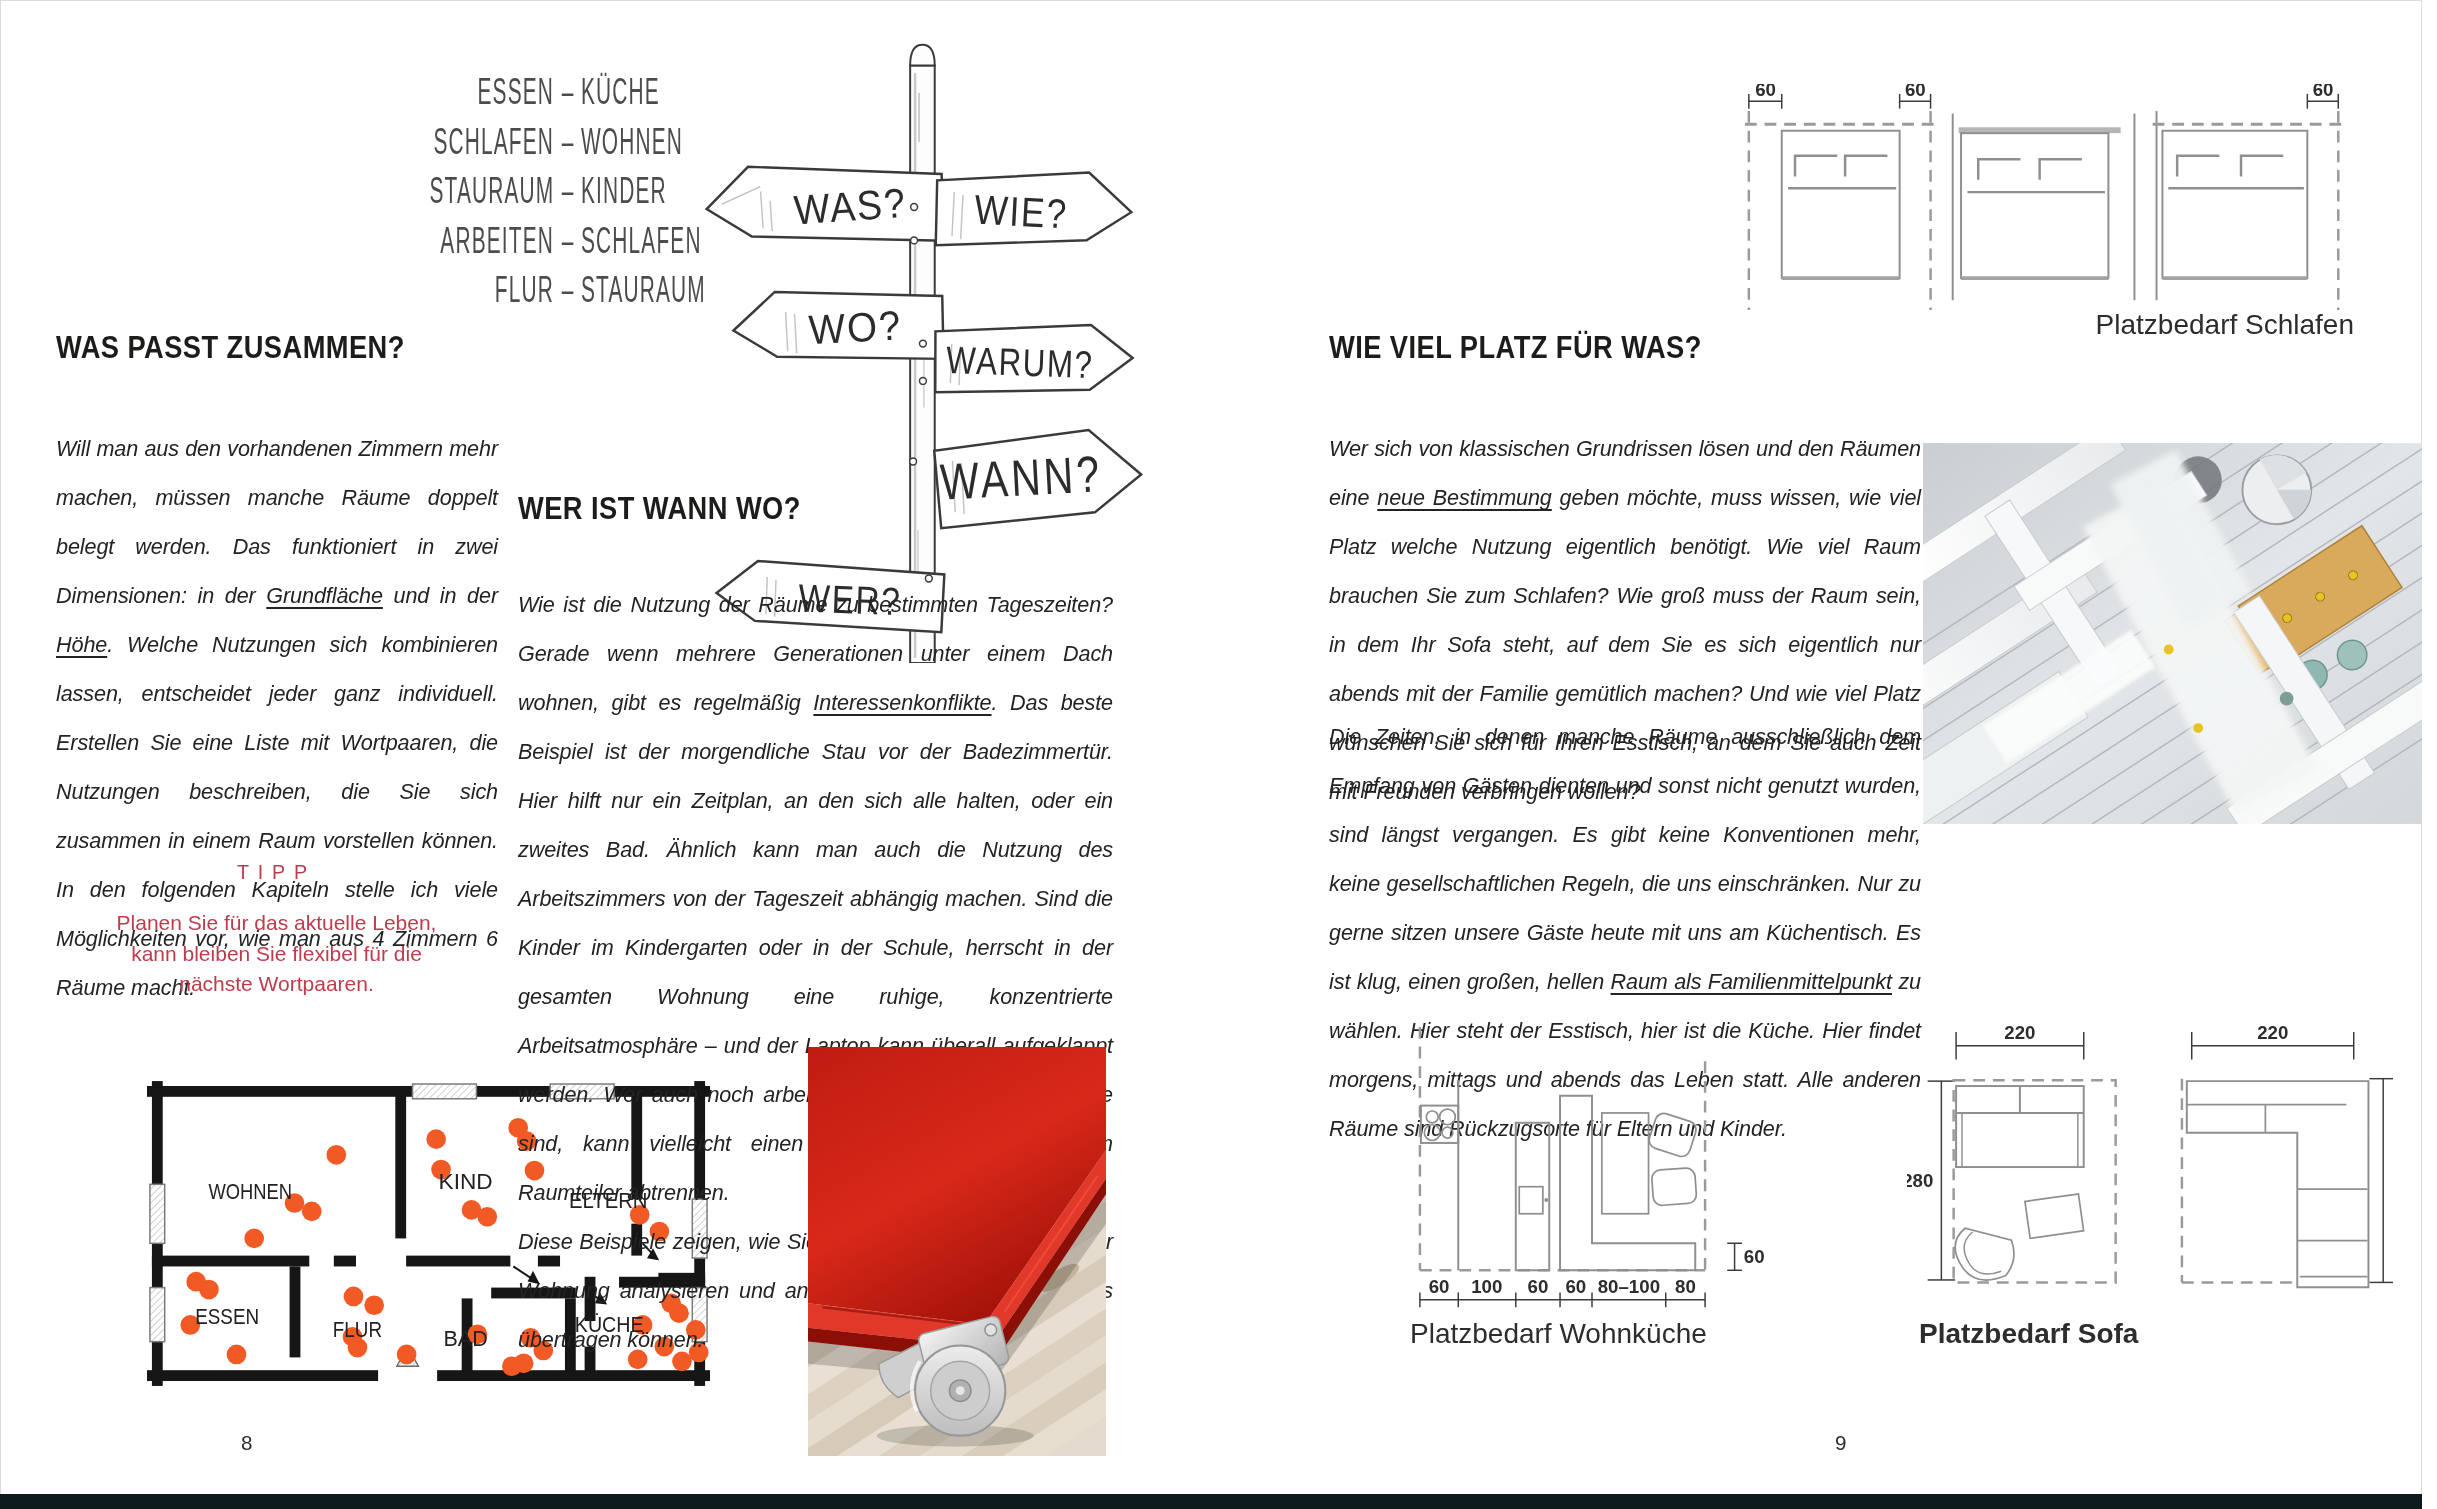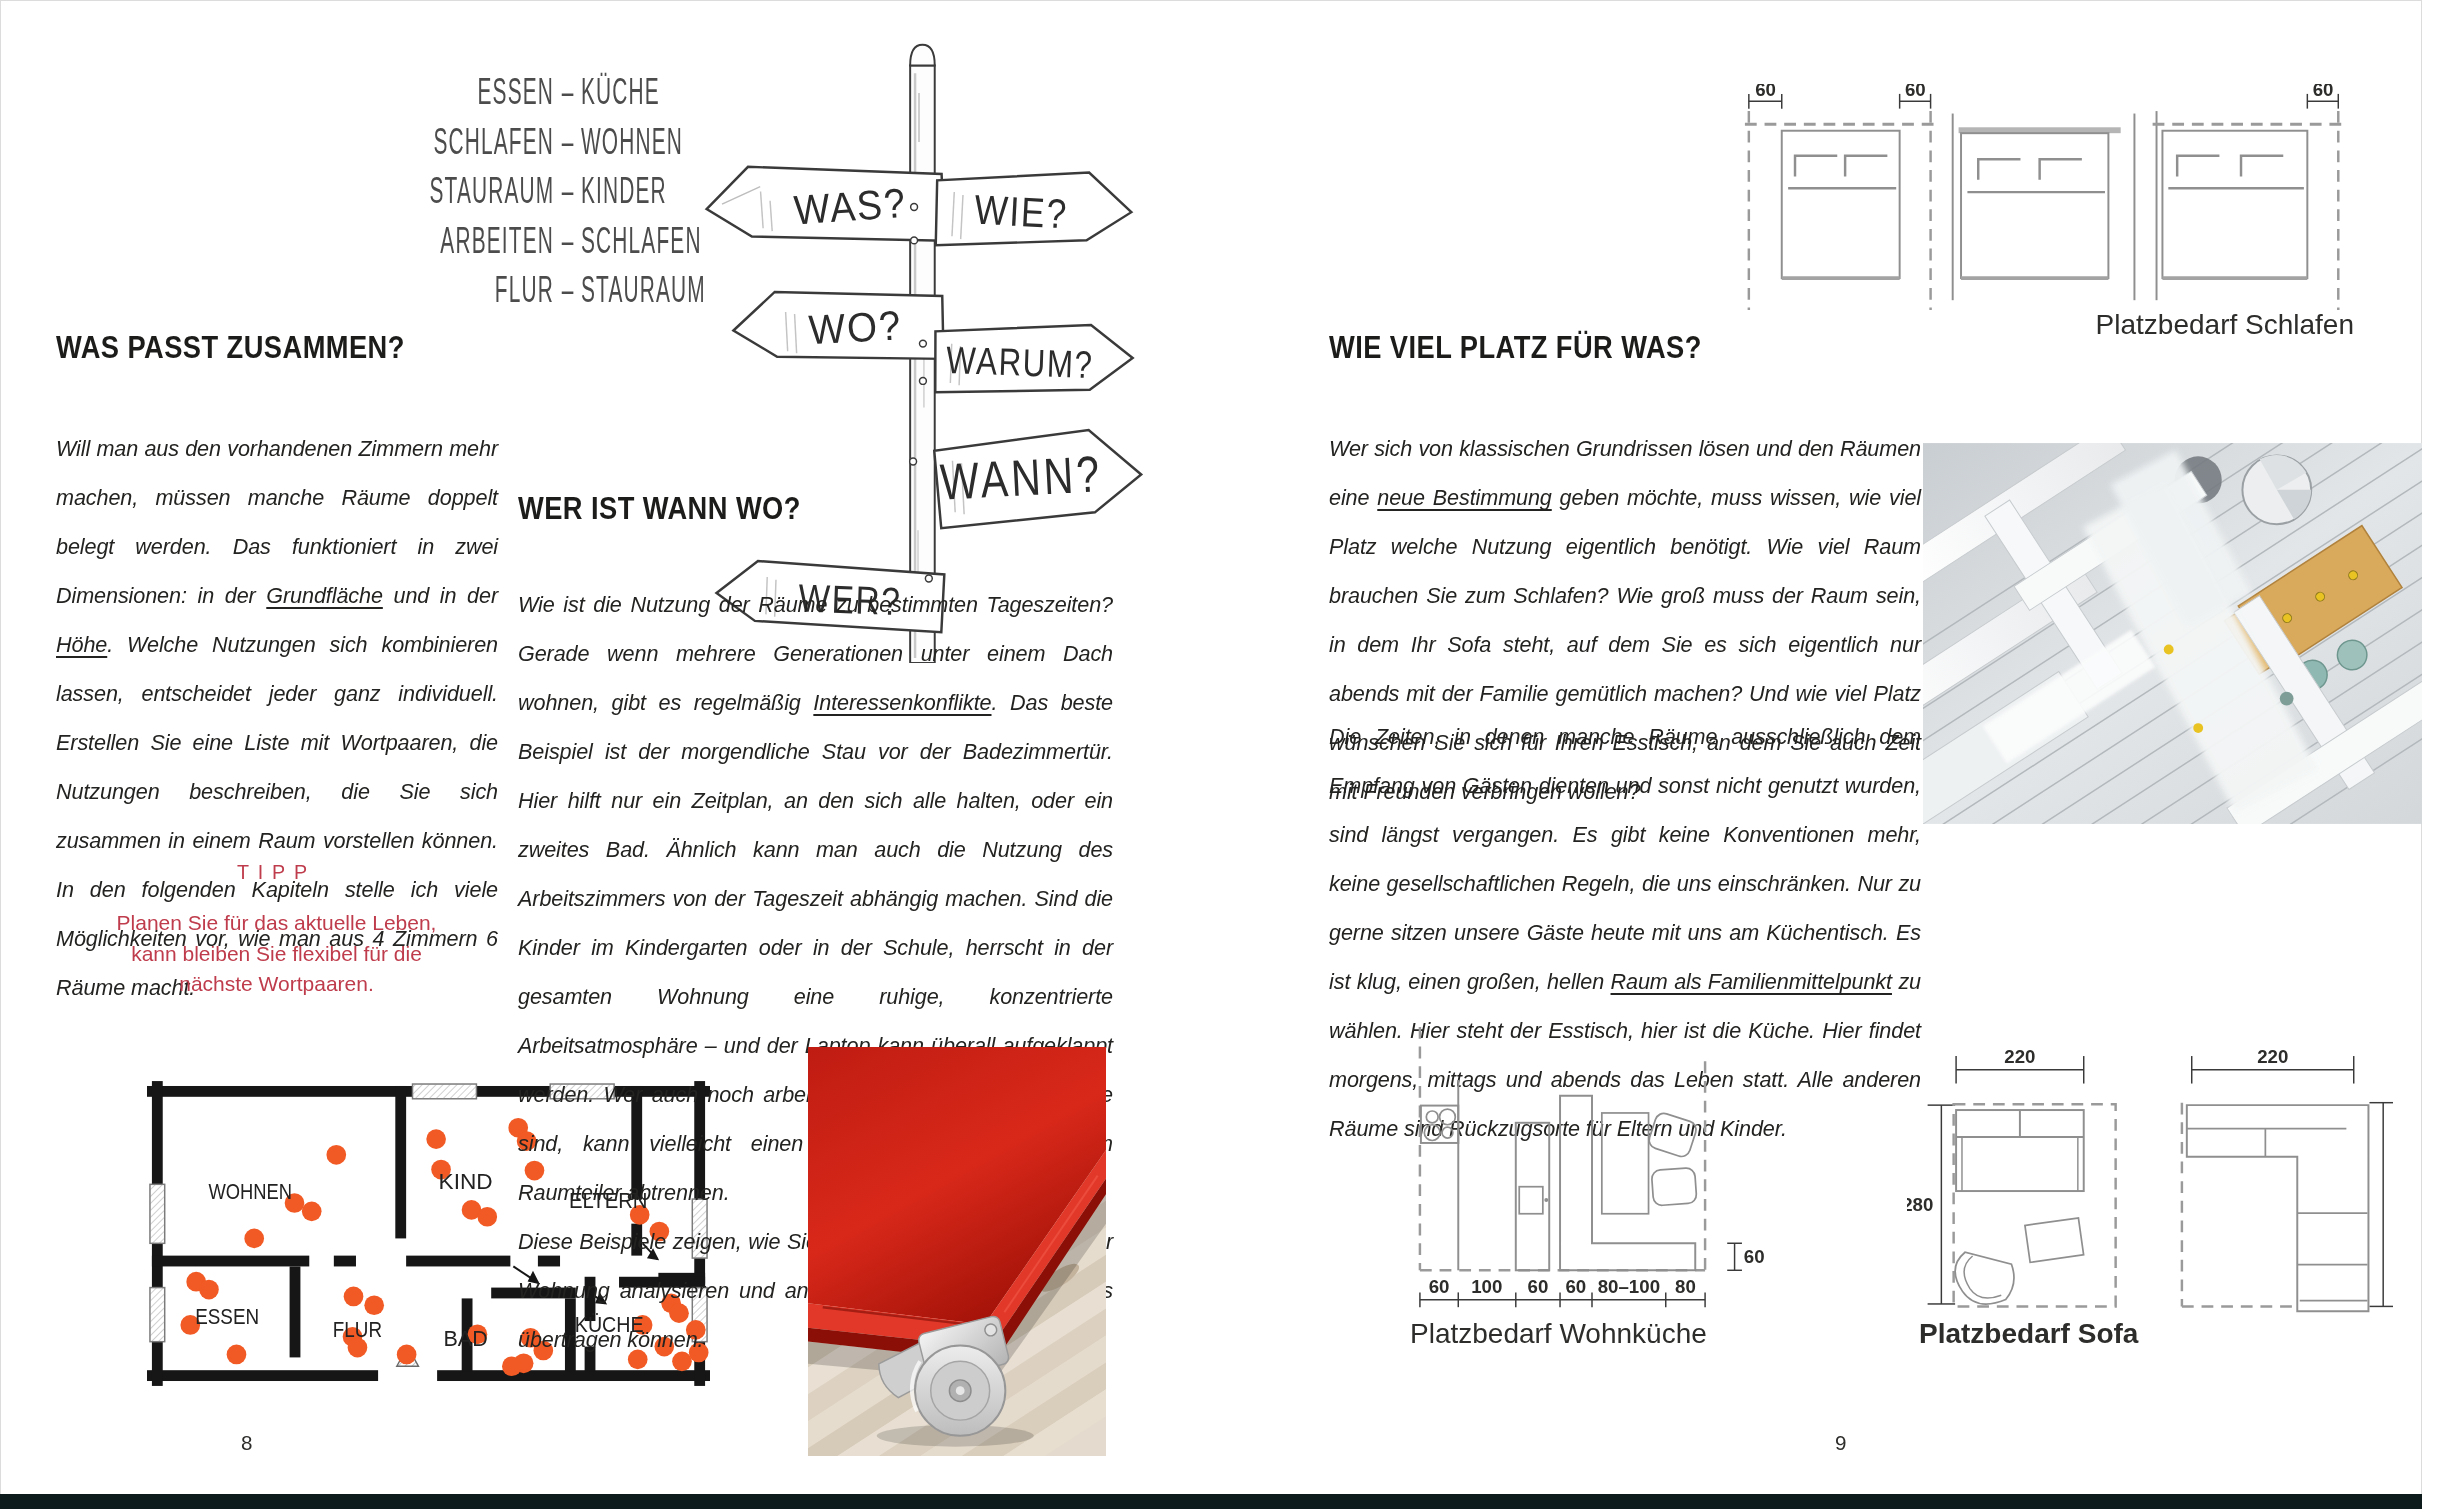--- a/index.html
+++ b/index.html
@@ -507,21 +507,21 @@
         <text x="156" y="552">100</text>
         <text x="260" y="552">60</text>
         <text x="337" y="552">60</text>
         <text x="445" y="552">80–100</text>
         <text x="560" y="552">80</text>
       </g>
     </svg>
   </div>
   <div class="abs caption" style="left:1410px;top:1318px;">Platzbedarf Wohnküche</div>
 
-  <div class="abs" style="left:1907px;top:1022px;width:486px;height:295px;margin-top:24px;">
+  <div class="abs" style="left:1907px;top:1022px;width:486px;height:295px;">
     <svg width="486" height="295" viewBox="0 0 990 600">
 
       <g>
         <g stroke="#3a3a3a" stroke-width="3">
           <line x1="100" y1="48" x2="360" y2="48"></line>
           <line x1="100" y1="20" x2="100" y2="76"></line>
           <line x1="360" y1="20" x2="360" y2="76"></line>
           <line x1="70" y1="120" x2="70" y2="525"></line>
           <line x1="42" y1="120" x2="98" y2="120"></line>
           <line x1="42" y1="525" x2="98" y2="525"></line>

